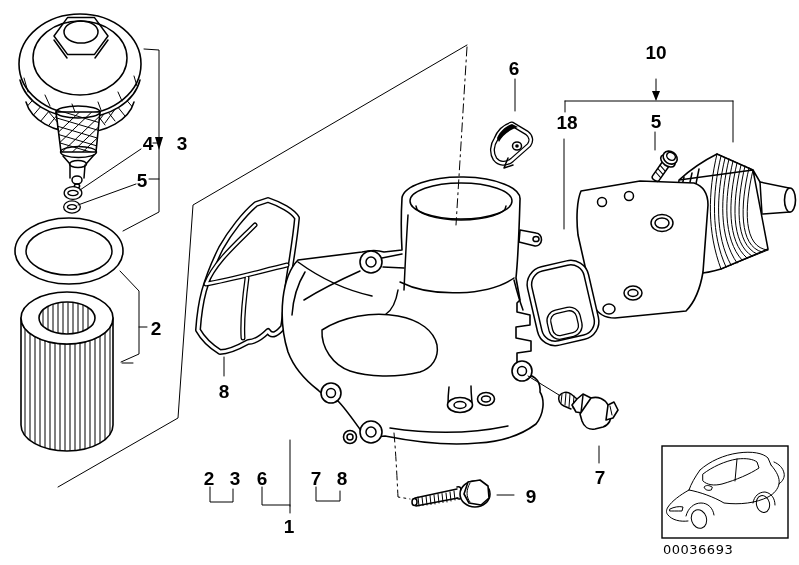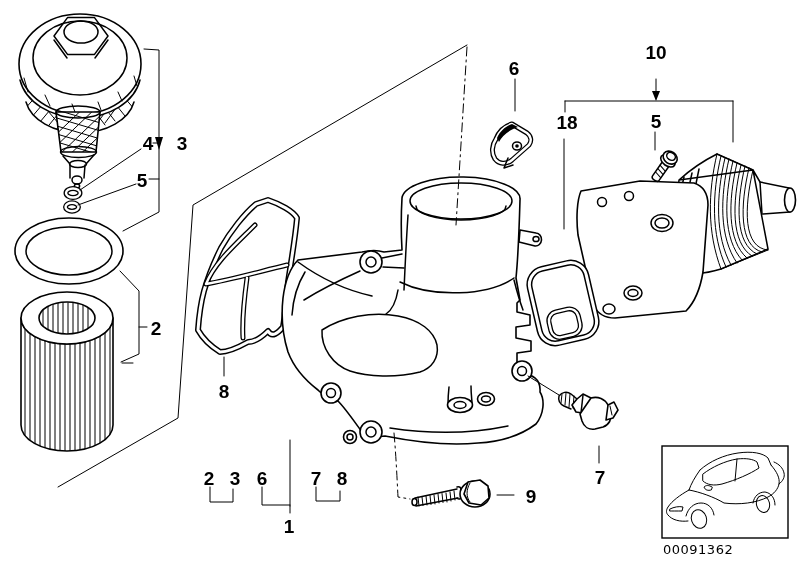--- a/index.html
+++ b/index.html
@@ -267,14 +267,14 @@
   <div class="callout" style="left:656px;top:121px">5</div>
   <div class="callout" style="left:600px;top:477px">7</div>
   <div class="callout" style="left:531px;top:496px">9</div>
   <div class="callout" style="left:289px;top:526px">1</div>
   <div class="callout" style="left:209px;top:478px">2</div>
   <div class="callout" style="left:235px;top:478px">3</div>
   <div class="callout" style="left:262px;top:478px">6</div>
   <div class="callout" style="left:316px;top:478px">7</div>
   <div class="callout" style="left:342px;top:478px">8</div>
 
-  <div class="code" style="left:663px;top:542px">00091362</div>
+  <div class="code" style="left:663px;top:542px">00036693</div>
 </div>
 
 </body></html>

